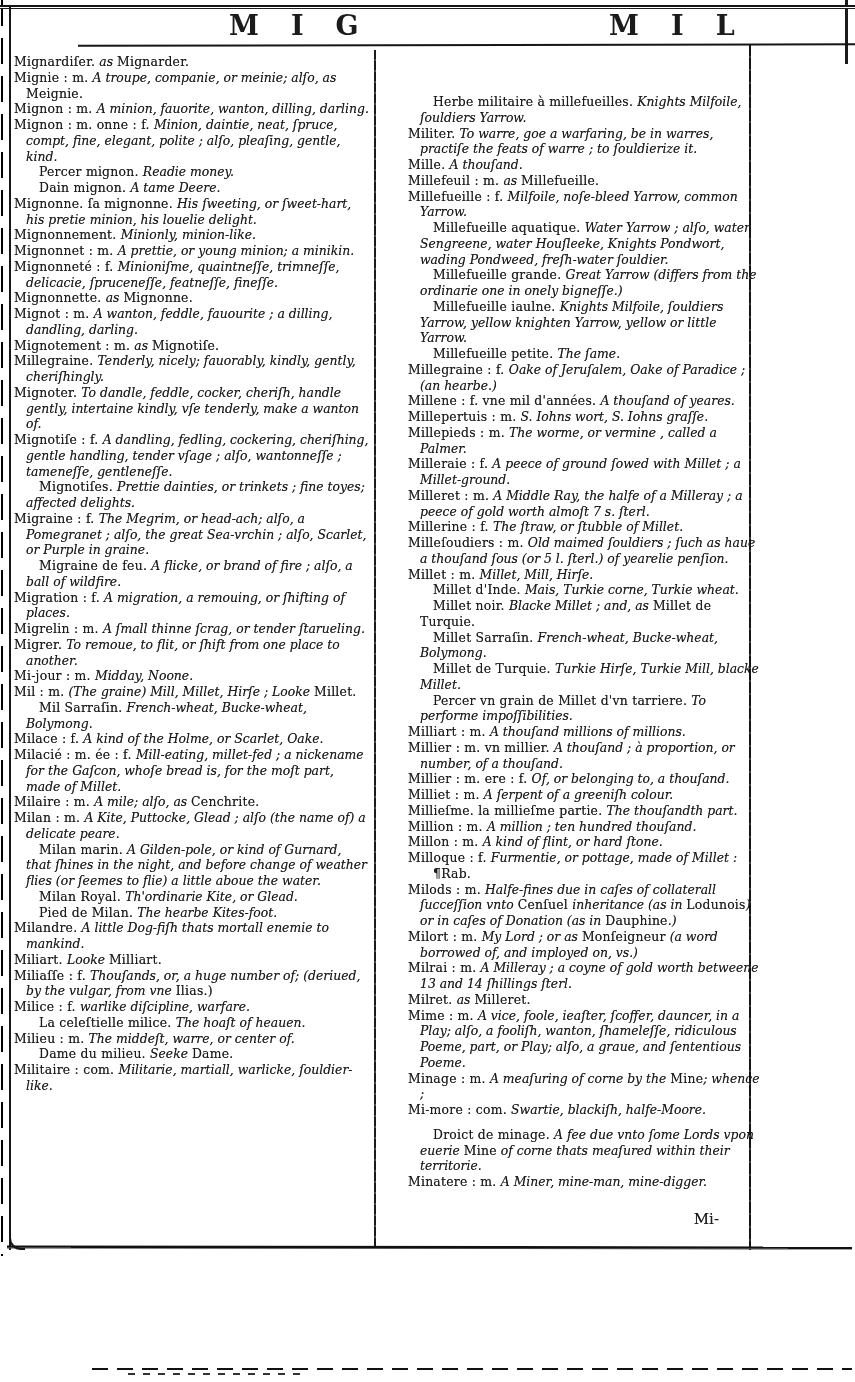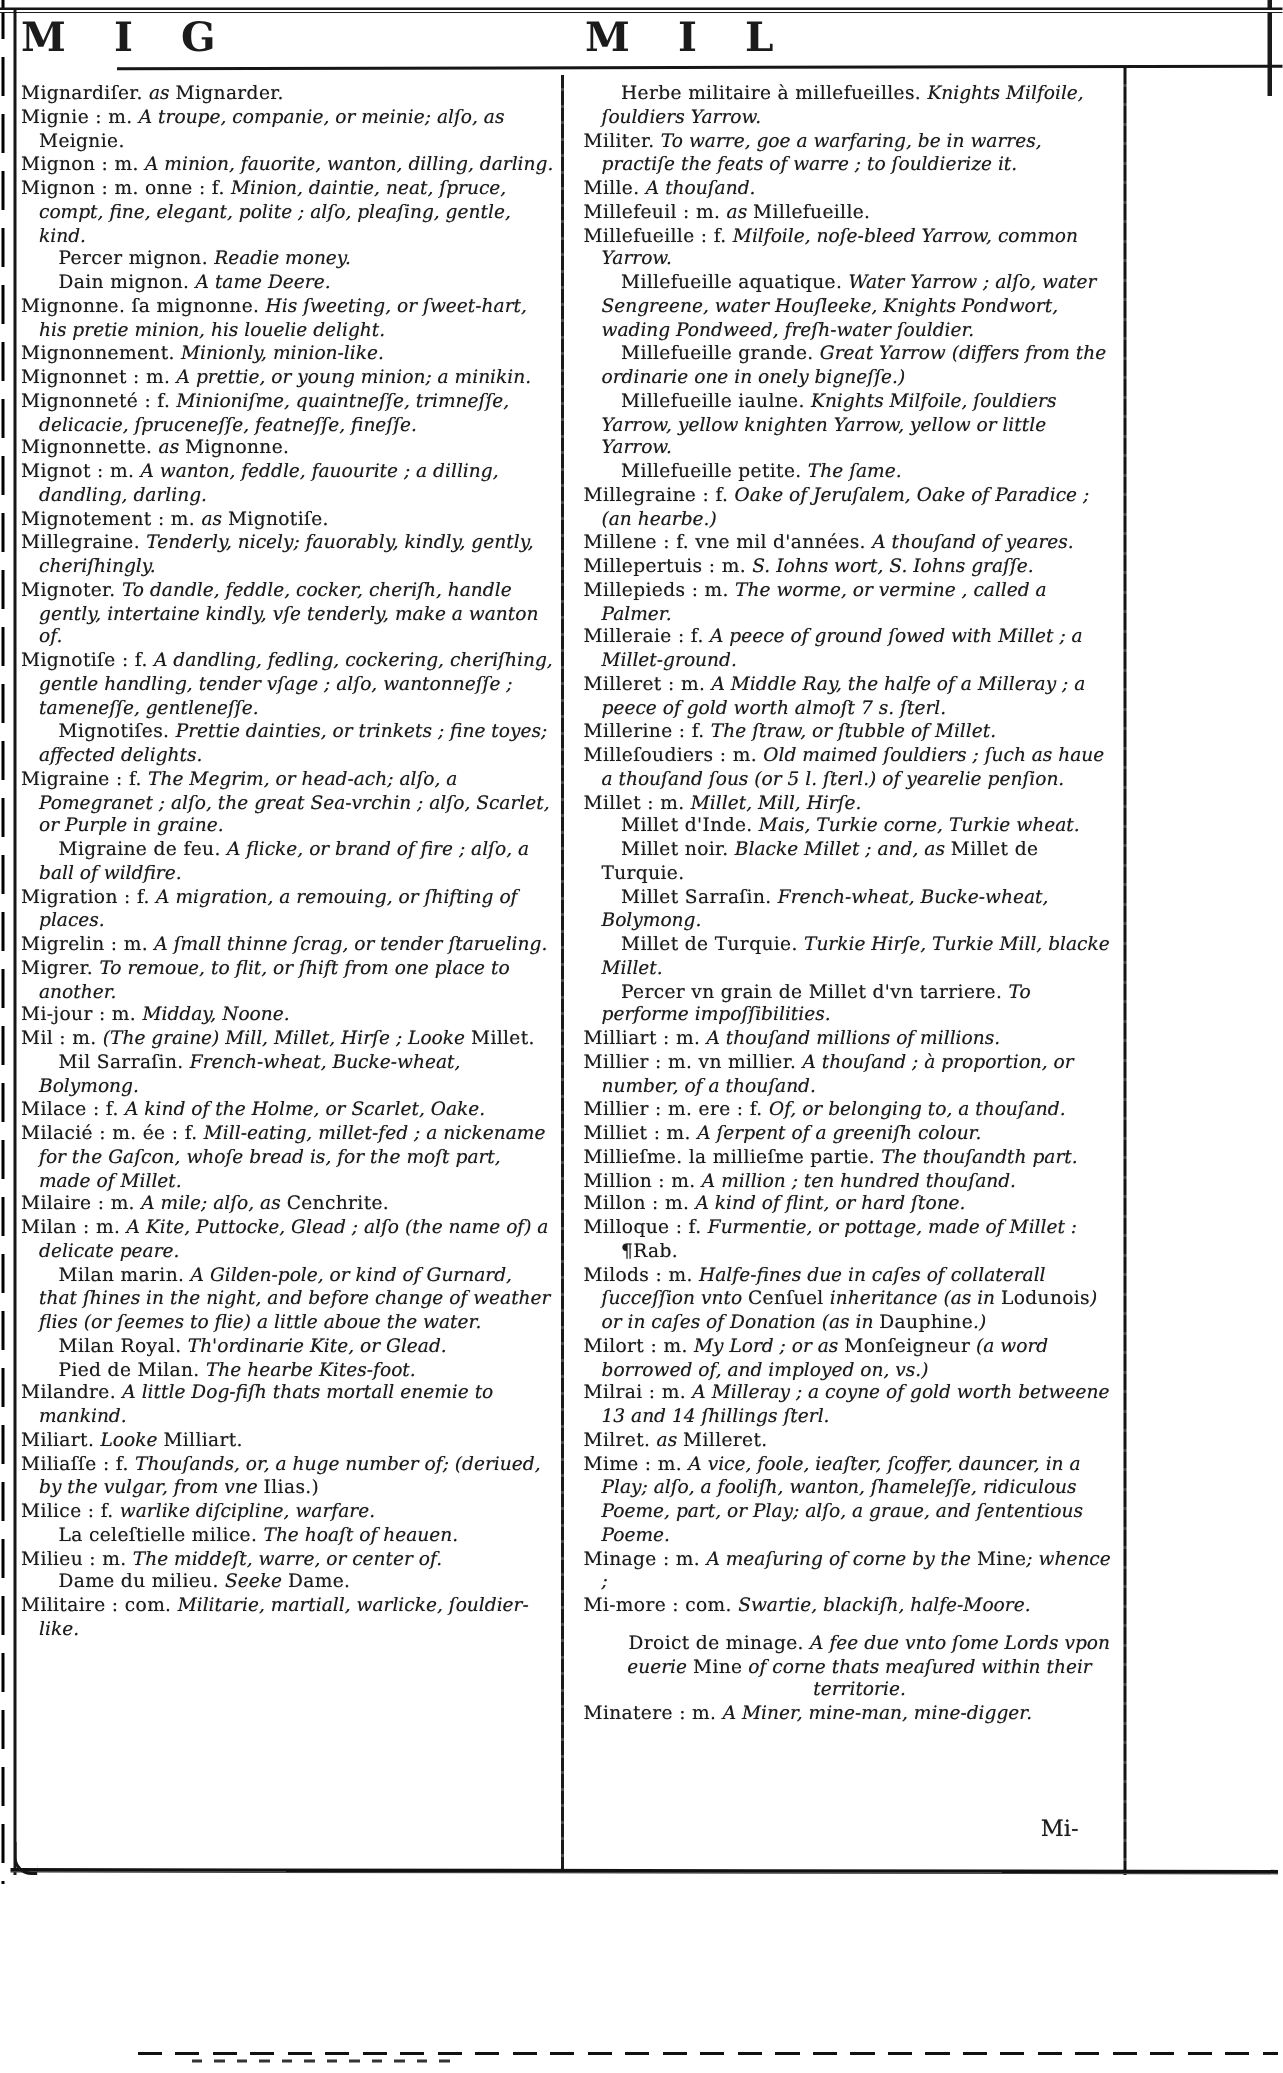--- a/index.html
+++ b/index.html
@@ -30,36 +30,36 @@
     background:repeating-linear-gradient(to bottom,#000 0 26px,transparent 26px 38px);}
   #scan-edge-topright{position:absolute;left:845px;top:0;width:3px;height:64px;background:#1a1a1a;}
   #scan-edge-bottom{position:absolute;left:92px;top:1368px;width:760px;height:2px;
     background:repeating-linear-gradient(to right,#111 0 16px,transparent 16px 25px);}
   #scan-edge-bottom2{position:absolute;left:128px;top:1373px;width:180px;height:2px;
     background:repeating-linear-gradient(to right,#333 0 7px,transparent 7px 15px);}
   
   .running-head{
     position:absolute;top:9px;height:34px;
     font-size:27px;font-weight:bold;letter-spacing:0.42em;
-    text-align:left;line-height:34px;
+    text-align:right;line-height:34px;
   }
   #head-left{left:14px;width:356px;}
   #head-right{left:390px;width:356px;}
   
   .col{
     position:absolute;top:54px;
     font-size:12.4px;line-height:15.75px;
     text-align:left;
     text-shadow:0 0 0.5px rgba(10,10,10,0.55);
   }
   #col-left{left:14px;width:356px;}
-  #col-right{left:389px;width:356px;}
+  #col-right{left:408px;width:356px;margin-top:40px;}
   .entry{margin:0;padding-left:12px;text-indent:-12px;}
   .entry.sub{text-indent:13px;}
-  .entry.gap{margin-top:9px;text-align:center;}
+  .entry.gap{margin-top:9px;}
   .r{font-style:normal;}
   .i{font-style:italic;}
   .entry .r{letter-spacing:0.02em;}
   #catchword{
     position:absolute;left:389px;top:1210px;width:330px;
     text-align:right;font-size:15px;
     text-shadow:0 0 0.5px rgba(10,10,10,0.55);
   }
 </style>
 </head>

